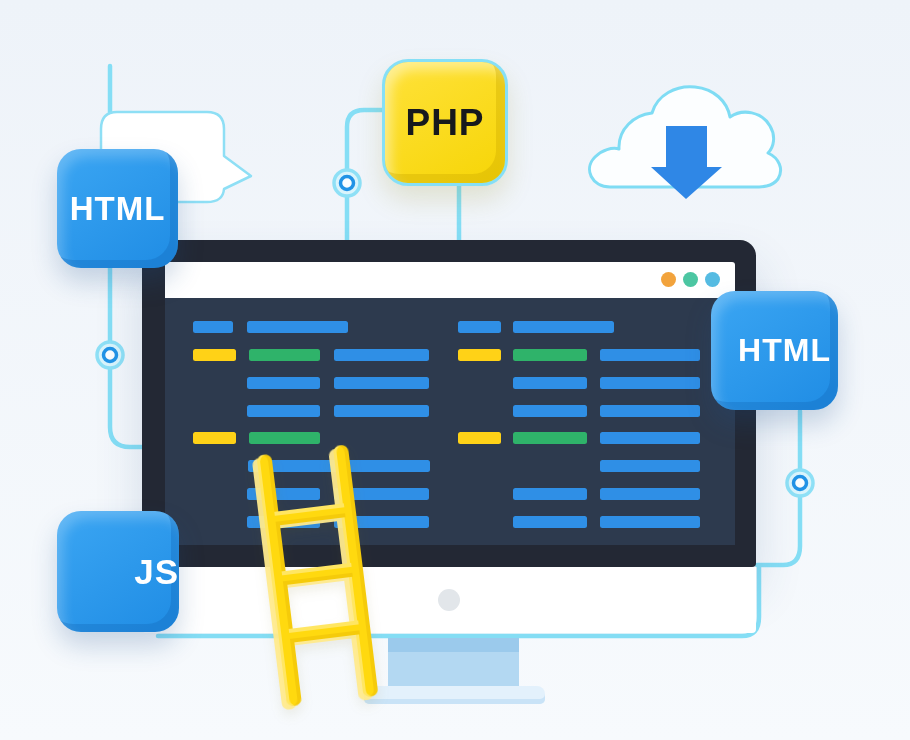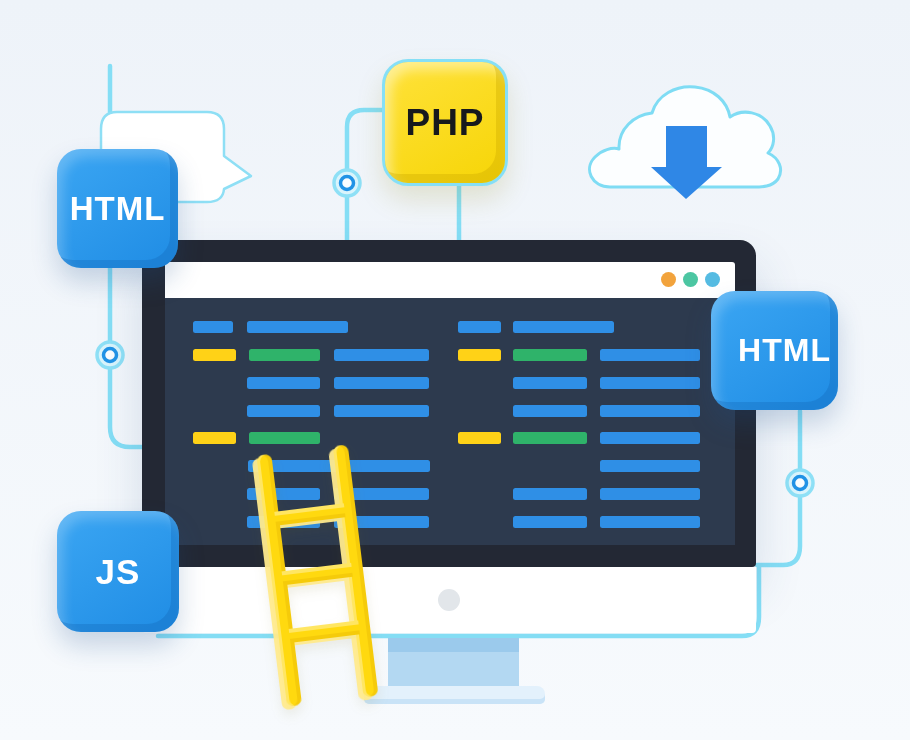--- a/index.html
+++ b/index.html
@@ -58,21 +58,21 @@
   .badge{position:absolute;display:flex;align-items:center;justify-content:center;z-index:5;
          font-weight:bold;letter-spacing:1px;border-radius:24px;}
   .badge-blue{background:linear-gradient(145deg,var(--badge-blue-1),var(--badge-blue-2));color:#ffffff;
          box-shadow:inset -8px -8px 0 rgba(16,98,180,.30),inset 6px 8px 12px rgba(255,255,255,.22),0 14px 26px rgba(31,80,140,.22);}
   .badge-java{left:57px;top:149px;width:121px;height:119px;font-size:33px;}
   .badge-php {left:382px;top:59px;width:126px;height:127px;font-size:37px;color:#17191D;
          background:linear-gradient(150deg,var(--badge-yellow-1),var(--badge-yellow-2));
          border:3px solid #86DFF6;border-radius:26px;
          box-shadow:inset -9px -9px 0 rgba(205,170,0,.38),inset 6px 8px 12px rgba(255,255,255,.45),0 14px 26px rgba(150,140,30,.18);}
   .badge-html{left:711px;top:291px;width:127px;height:119px;font-size:32px;padding-left:20px;}
-  .badge-js  {left:57px;top:511px;width:122px;height:121px;font-size:35px;}
+  .badge-js  {left:57px;top:511px;width:122px;height:121px;font-size:35px;justify-content:flex-end;}
 </style>
 </head>
 <body>
 
 <div class="scene">
 
   <svg class="wires" width="910" height="740" viewBox="0 0 910 740">
 
     <path class="wire" d="M110,66 L110,427 Q110,447 130,447 L143,447"></path>
     <path class="wire" d="M399,110 L364,110 Q347,110 347,127 L347,240"></path>

